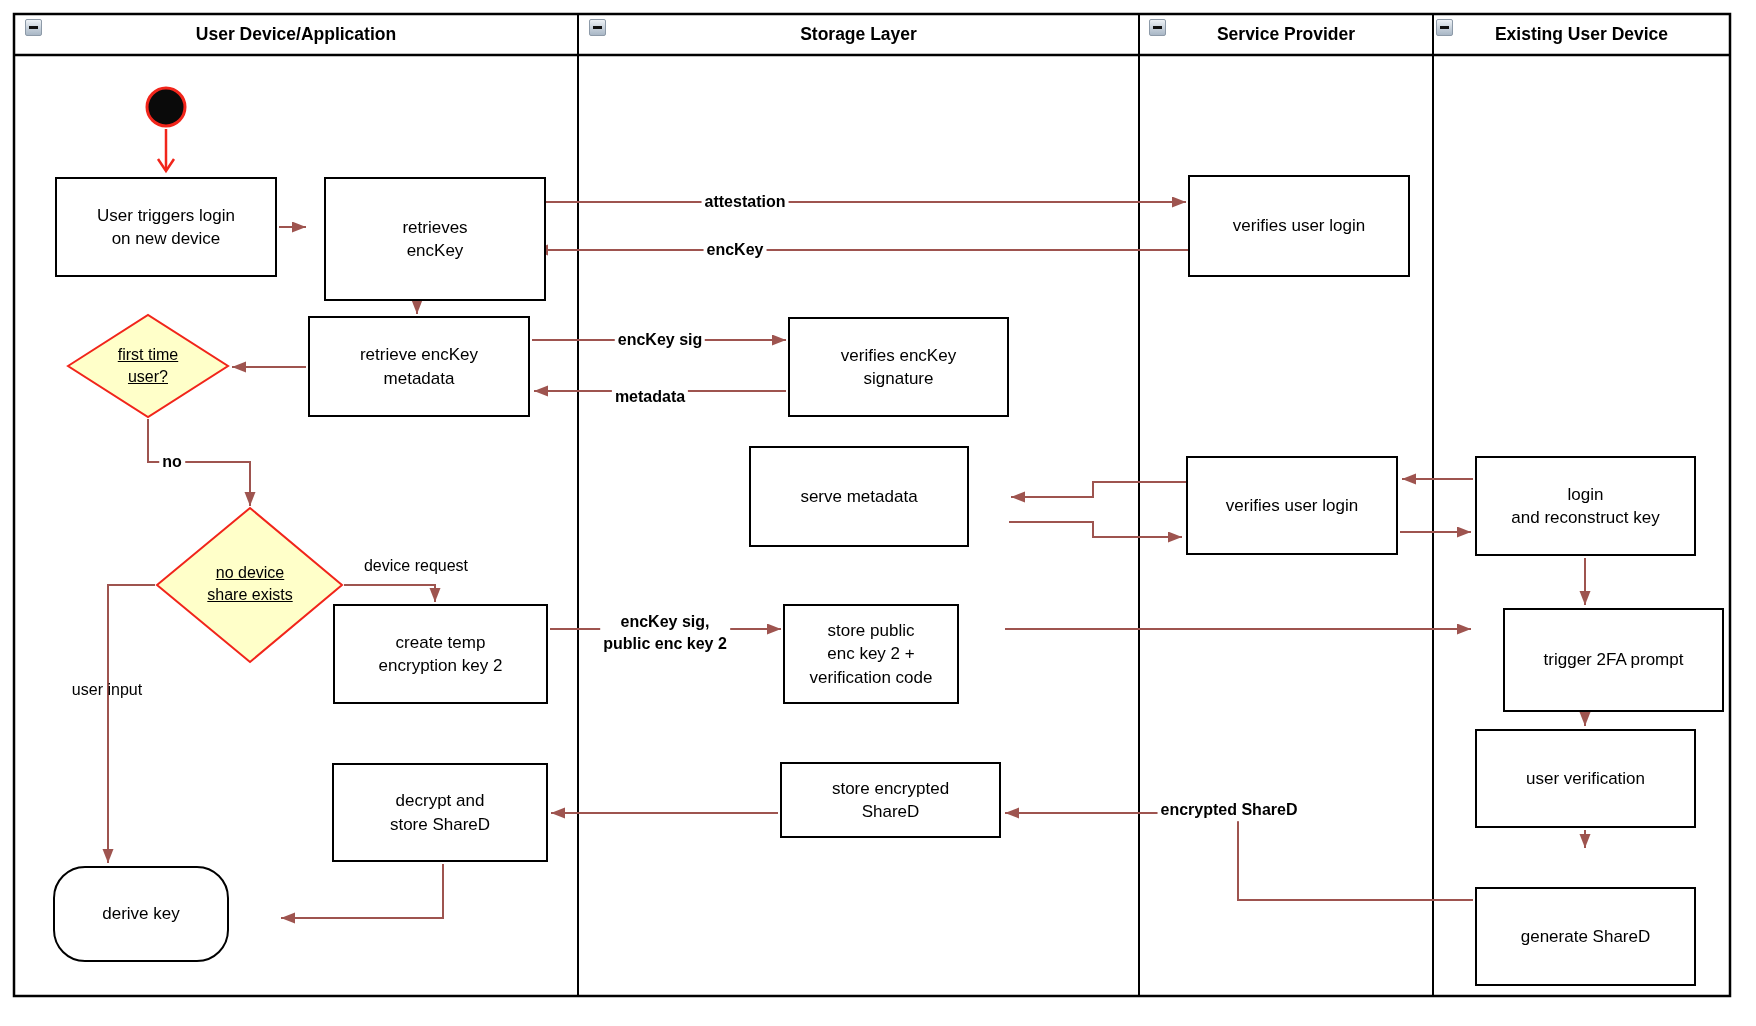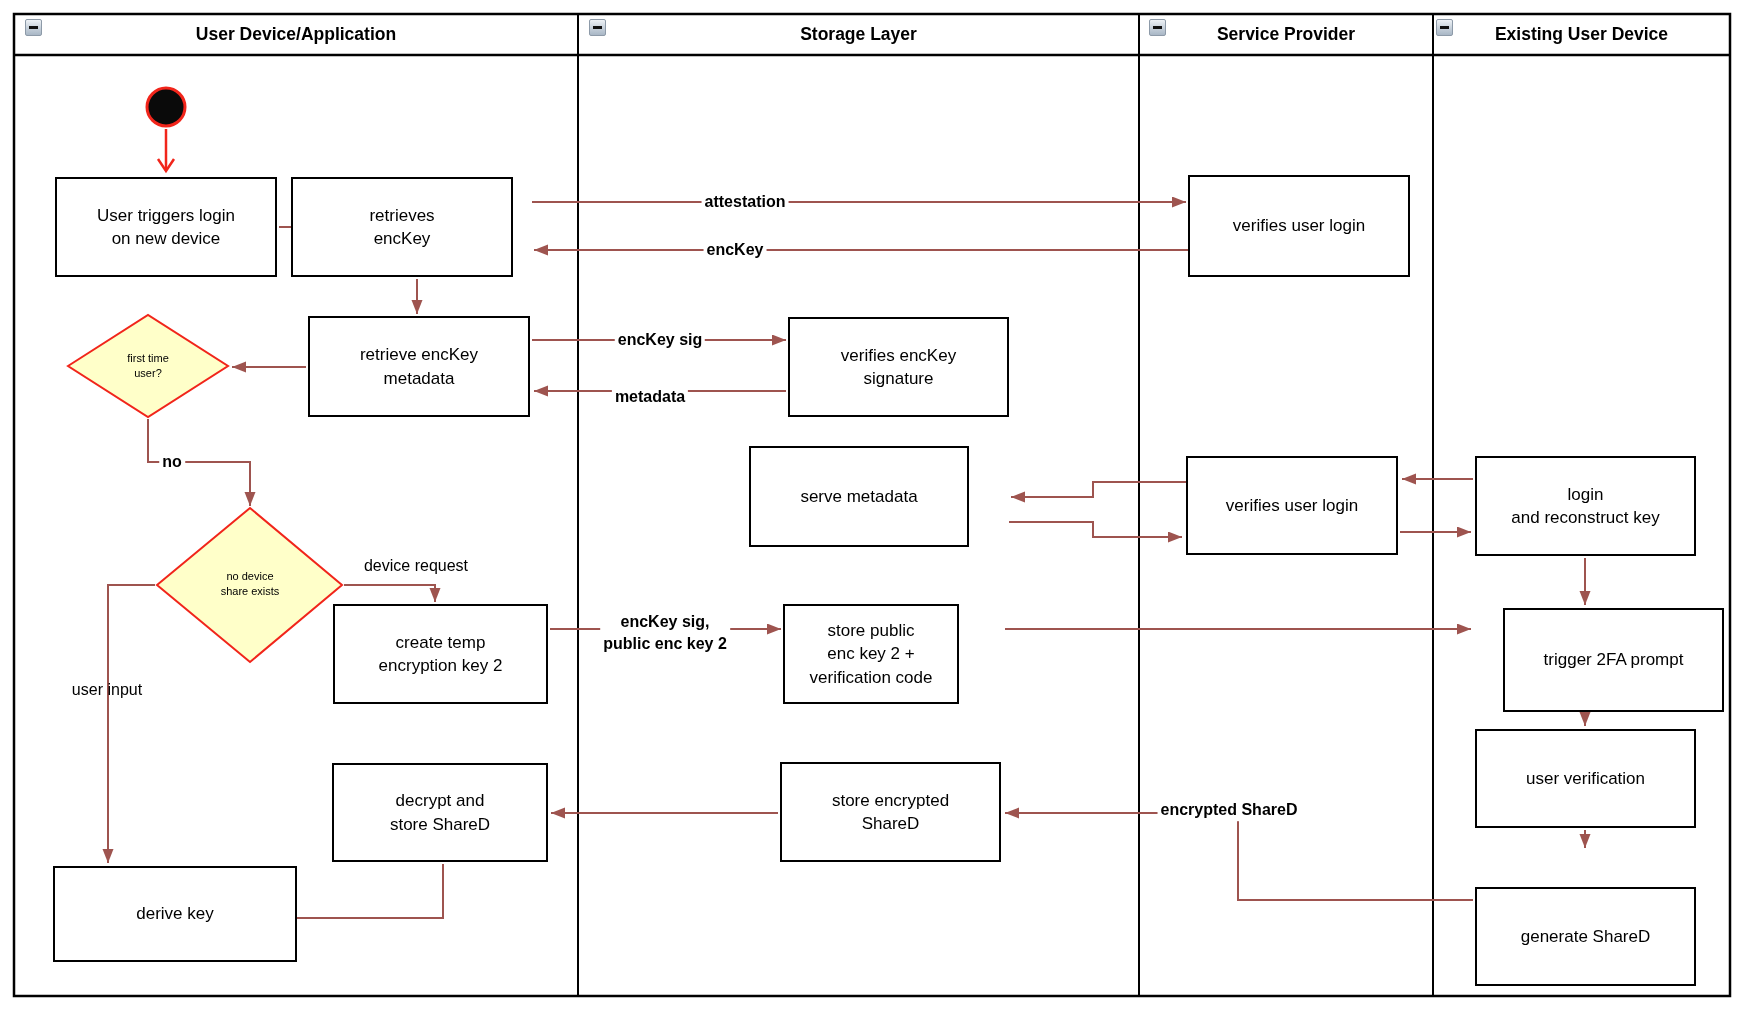--- a/index.html
+++ b/index.html
@@ -10,21 +10,21 @@
        font-weight:bold;font-size:17.5px;}
   .collapse{position:absolute;top:5px;width:17px;height:17px;box-sizing:border-box;
        border:1px solid #8d9aa8;border-radius:2px;
        background:linear-gradient(180deg,#eef2f6 0%,#c6d0da 55%,#a9b7c6 100%);
        display:flex;align-items:center;justify-content:center;}
   .collapse .bar{width:9px;height:3px;background:#111;}
   .node{position:absolute;box-sizing:border-box;border:2.5px solid #000;background:#fff;
        display:flex;align-items:center;justify-content:center;text-align:center;
        white-space:pre-line;font-size:17px;line-height:1.38;}
   .dtext{position:absolute;display:flex;align-items:center;justify-content:center;text-align:center;
-       white-space:pre-line;font-size:11px;line-height:1.4;}
+       white-space:pre-line;font-size:16px;line-height:1.4;text-decoration:underline;}
   .elabel{position:absolute;transform:translate(-50%,-50%);font-size:16px;line-height:1.35;
        white-space:pre-line;text-align:center;padding:0 3px;}
   .wbg{background:#ffffff;font-weight:bold;}
 </style>
 </head>
 <body>
 
 <div id="canvas">
 
   <svg id="edges" viewBox="0 0 1756 1026">
@@ -93,44 +93,44 @@
   </div>
   <div class="hdr" style="left:1433px;width:297px;">
     <div class="collapse" style="left:3px;">
         <span class="bar"></span>
       </div>
     <span>Existing User Device</span>
   </div>
 
   <div class="node" style="left:55px;top:177px;width:222px;height:100px;">User triggers login
 on new device</div>
-  <div class="node" style="left:291px;top:177px;width:222px;height:100px;">retrieves
+  <div class="node" style="left:324px;top:177px;width:222px;height:124px;">retrieves
 encKey</div>
   <div class="node" style="left:1188px;top:175px;width:222px;height:102px;">verifies user login</div>
   <div class="node" style="left:308px;top:316px;width:222px;height:101px;">retrieve encKey
 metadata</div>
   <div class="node" style="left:788px;top:317px;width:221px;height:100px;">verifies encKey
 signature</div>
   <div class="node" style="left:749px;top:446px;width:220px;height:101px;">serve metadata</div>
   <div class="node" style="left:1186px;top:456px;width:212px;height:99px;">verifies user login</div>
   <div class="node" style="left:1475px;top:456px;width:221px;height:100px;">login
 and reconstruct key</div>
   <div class="node" style="left:333px;top:604px;width:215px;height:100px;">create temp
 encryption key 2</div>
   <div class="node" style="left:783px;top:604px;width:176px;height:100px;">store public
 enc key 2 +
 verification code</div>
   <div class="node" style="left:1475px;top:608px;width:221px;height:104px;margin-left:28px;">trigger 2FA prompt</div>
   <div class="node" style="left:1475px;top:729px;width:221px;height:99px;">user verification</div>
   <div class="node" style="left:1475px;top:851px;width:221px;height:99px;margin-top:36px;">generate ShareD</div>
-  <div class="node" style="left:780px;top:762px;width:221px;height:100px;">store encrypted
+  <div class="node" style="left:780px;top:762px;width:221px;height:76px;">store encrypted
 ShareD</div>
   <div class="node" style="left:332px;top:763px;width:216px;height:99px;">decrypt and
 store ShareD</div>
-  <div class="node" style="left:53px;top:866px;width:244px;height:96px;">derive key</div>
+  <div class="node" style="left:53px;top:866px;width:176px;height:96px;border-radius:32px;">derive key</div>
 
   <div class="dtext" style="left:68px;top:336px;width:160px;height:60px;">first time
 user?</div>
   <div class="dtext" style="left:157px;top:554px;width:186px;height:60px;">no device
 share exists</div>
 
   <div class="elabel wbg" style="left:745px;top:202px;">attestation</div>
   <div class="elabel wbg" style="left:735px;top:250px;">encKey</div>
   <div class="elabel wbg" style="left:660px;top:340px;">encKey sig</div>
   <div class="elabel wbg" style="left:650px;top:397px;">metadata</div>

